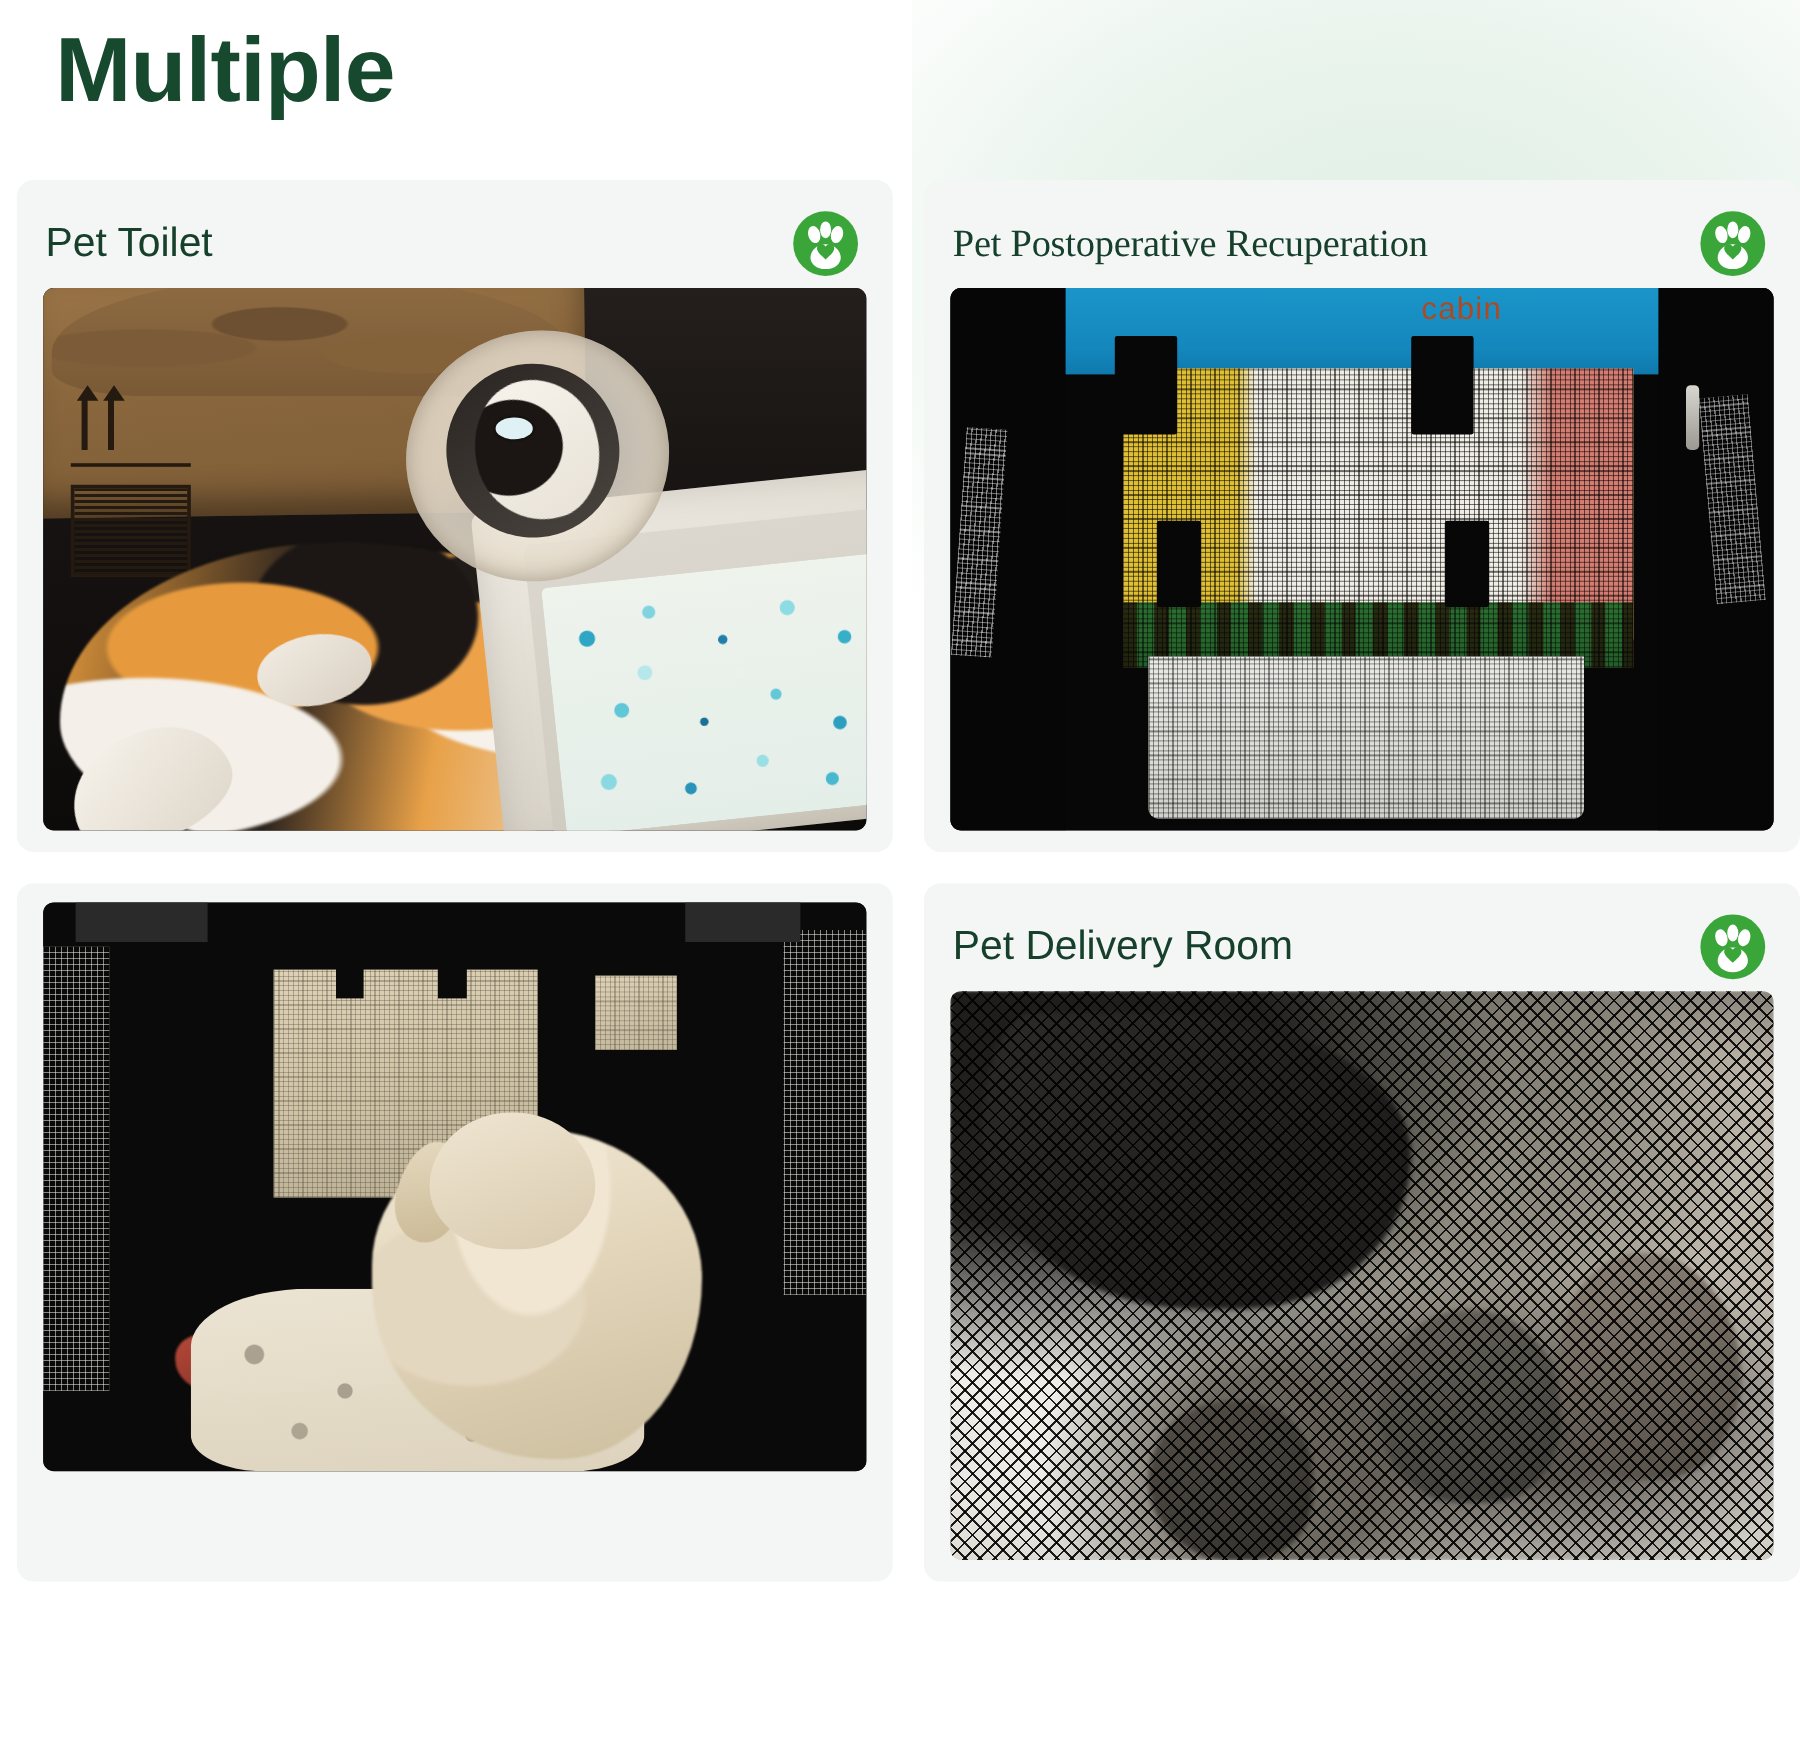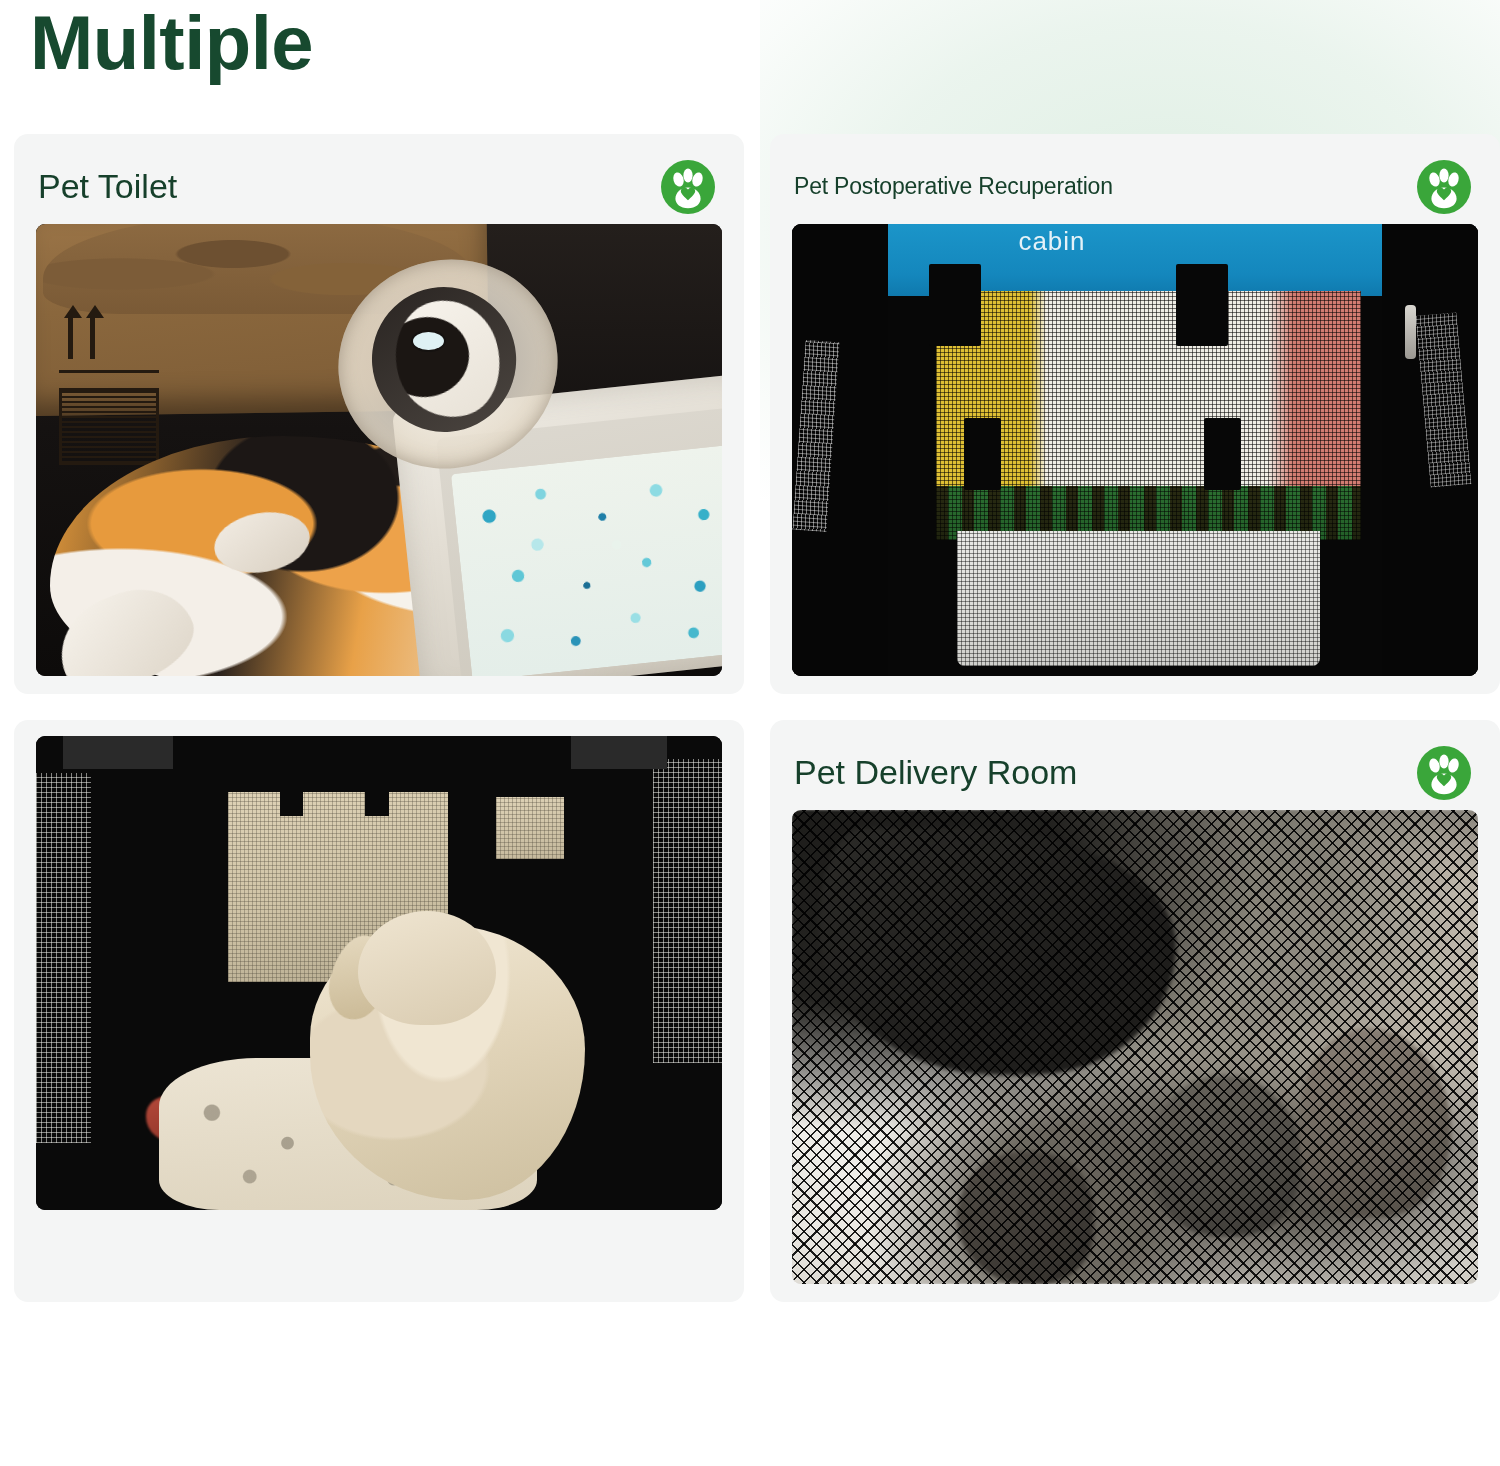--- a/index.html
+++ b/index.html
@@ -35,21 +35,21 @@
   .page {
     position: relative;
     z-index: 1;
     width: 1500px;
     height: 1466px;
     padding: 0 8px;
   }
 
   
   .headline {
-    margin: 0;
+    margin: 16px;
     padding: 0 0 0 22px;
     font-size: 76px;
     line-height: 1.02;
     font-weight: bold;
     letter-spacing: -0.5px;
     color: #17492f;
     padding-top: 4px;
     max-width: 760px;
   }
   .headline .line { display: block; }
@@ -83,21 +83,21 @@
     padding: 0 6px 0 2px;
   }
 
   .card-title {
     color: #16402b;
     font-size: 34px;
     font-weight: normal;
     line-height: 1.1;
     white-space: nowrap;
   }
-  .card-title.long { font-size: 23px; letter-spacing: -0.2px; }
+  .card-title.long { font-size: 32px; letter-spacing: -0.2px; font-family: Liberation Serif, serif; }
 
   .paw-badge {
     flex: 0 0 auto;
     width: 56px;
     height: 56px;
     display: block;
   }
 
   
   .photo {
@@ -251,22 +251,22 @@
 
   
   .p2 { background: #050505; }
   .p2 .dark { inset: 0; background:#070707; }
   .p2 .blue-band {
     left: 9%; top: 0; width: 80%; height: 16%;
     background: linear-gradient(180deg,#1b95c9 0%,#1487bd 70%,#0f79ad 100%);
   }
   .p2 .cabin-text {
     left: 33%; top: 0.5%; width: 34%; height: 10%;
-    color: #ffffff; font-size: 26px; letter-spacing: 1px;
-    text-align: left; font-family: "Liberation Sans", sans-serif;
+    color: #c2410c; font-size: 26px; letter-spacing: 1px;
+    text-align: right; font-family: "Liberation Sans", sans-serif;
     opacity: .88;
   }
   .p2 .mesh-panel {
     left: 21%; top: 15%; width: 62%; height: 50%;
     background:
       linear-gradient(90deg, rgba(224,190,40,.92) 0 22%, rgba(242,240,232,.92) 26% 78%, rgba(214,60,52,.55) 84% 100%),
       #cfcabc;
     background-blend-mode: normal;
   }
   .p2 .mesh-grid {

